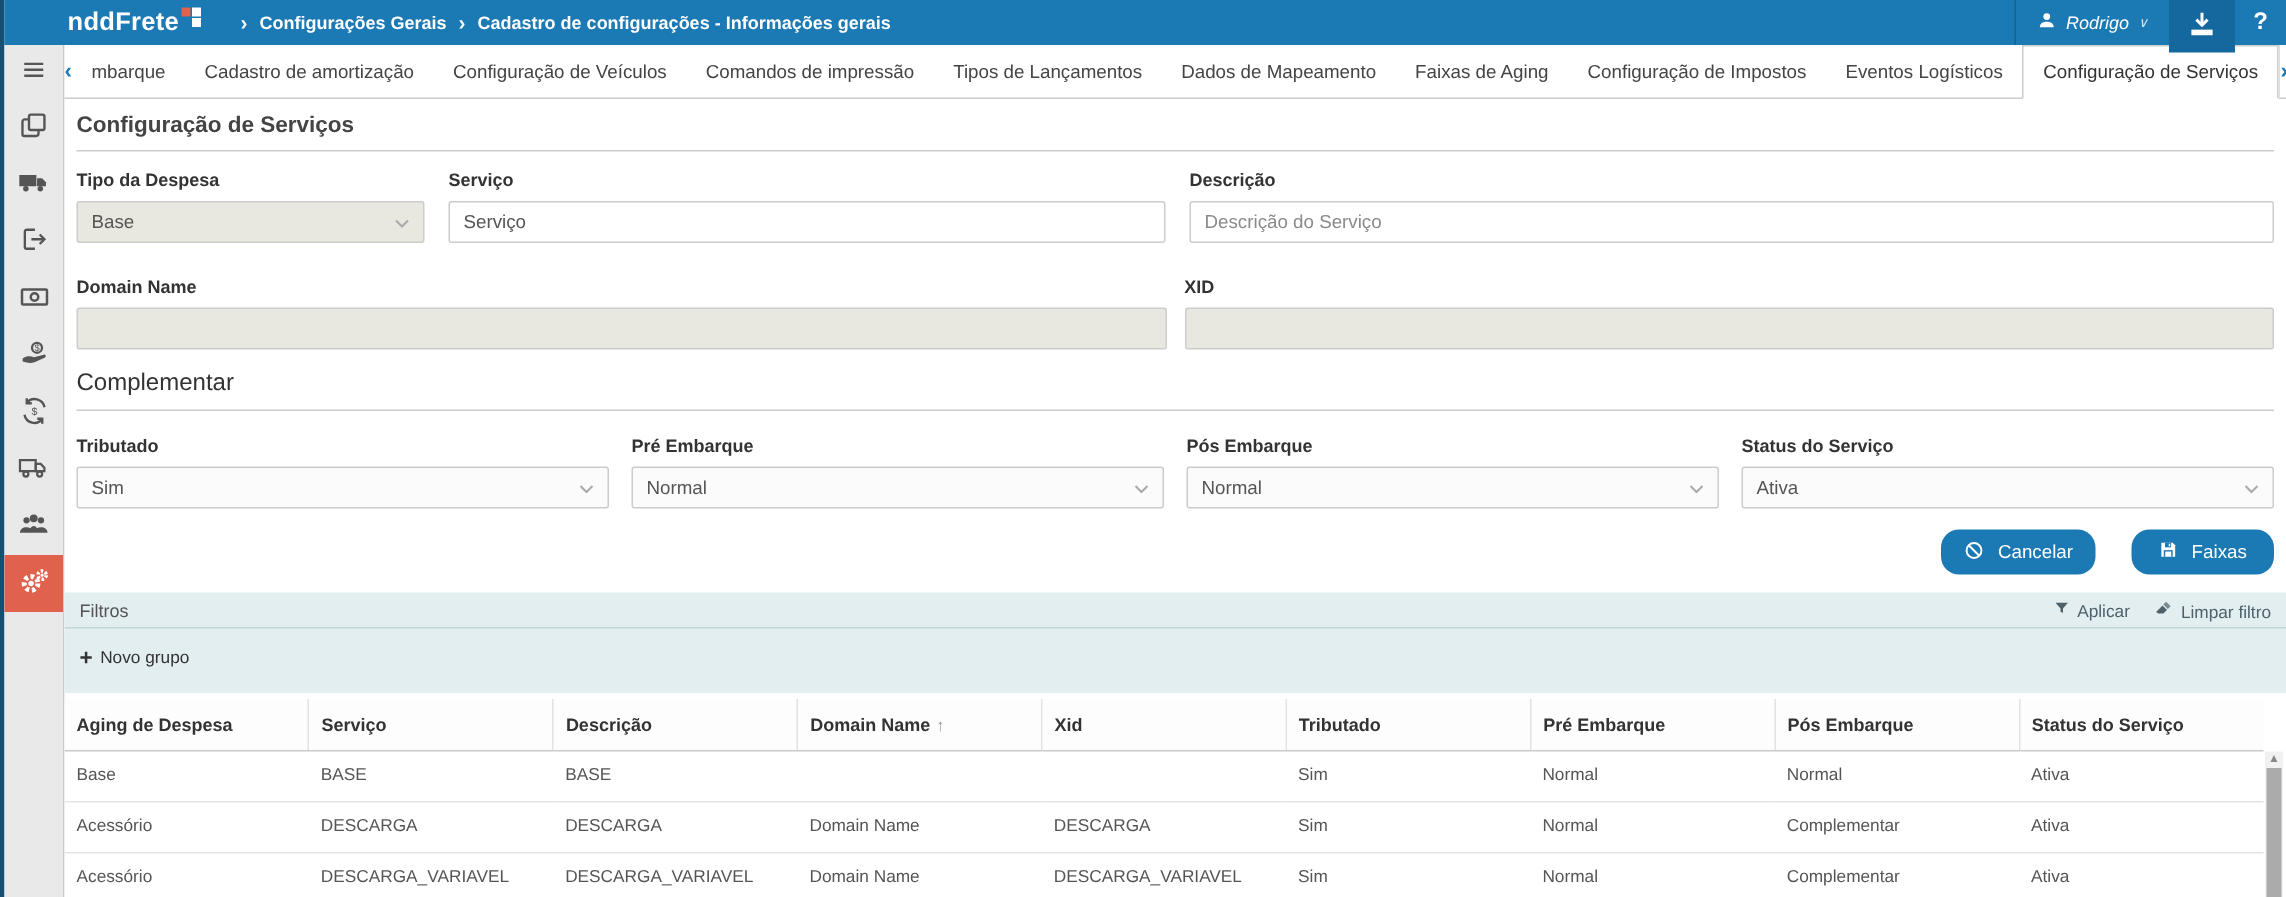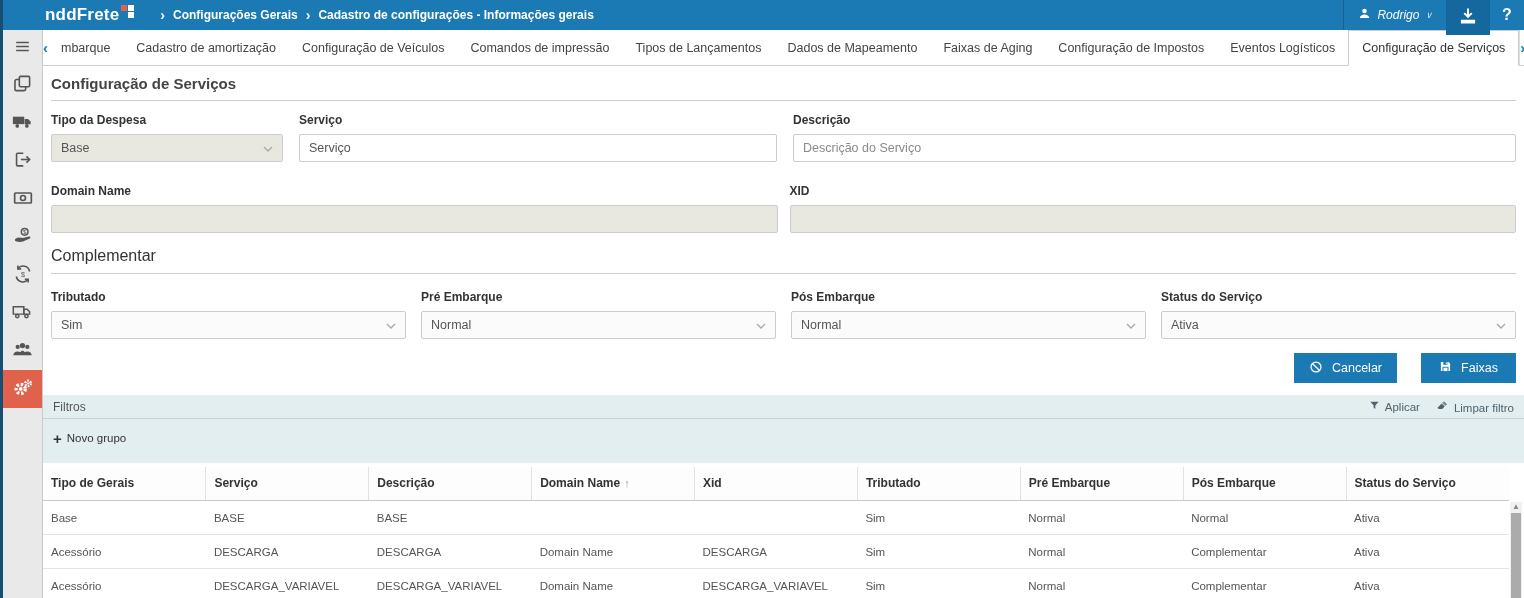--- a/index.html
+++ b/index.html
@@ -46,21 +46,21 @@
   .form-row2 { display:grid; grid-template-columns:1fr 1fr; column-gap:12px; margin-top:22px; }
   .form-row3 { display:grid; grid-template-columns:1fr 1fr 1fr 1fr; column-gap:15px; margin-top:16px; }
   .fld-label { font-weight:600; font-size:12px; color:#333; margin-bottom:7px; }
   .txt-input { width:100%; height:28px; border:1px solid #ccc; border-radius:2px; padding:0 9px; font-size:12.5px; color:#555; font-family:"Liberation Sans",sans-serif; background:#fff; }
   .txt-input::placeholder { color:#8a8a8a; opacity:1; }
   .txt-input:disabled { background:#e9e8e0; }
   .sel { height:28px; border:1px solid #ccc; border-radius:2px; background:#fbfbfb; display:flex; align-items:center; padding:0 9px; font-size:12.5px; color:#555; cursor:pointer; }
   .sel.disabled { background:#e9e8e0; cursor:default; }
   .sel .chev { margin-left:auto; }
   .buttons-row { display:flex; justify-content:flex-end; gap:24px; margin-top:14px; }
-  .btn { height:30px; min-width:95px; background:#1b79b3; border:none; border-radius:0; color:#fff; font-size:12.5px; font-family:"Liberation Sans",sans-serif; display:inline-flex; align-items:center; justify-content:center; gap:9px; padding:0 15px; cursor:pointer; }
+  .btn { height:30px; min-width:95px; background:#1b79b3; border:none; border-radius:12px; color:#fff; font-size:12.5px; font-family:"Liberation Sans",sans-serif; display:inline-flex; align-items:center; justify-content:center; gap:9px; padding:0 15px; cursor:pointer; }
 
   
   .filters { background:#e3eef0; margin-top:12px; }
   .filters-head { display:flex; align-items:center; padding:5px 10px; border-bottom:1px solid #c3d5d9; color:#555; font-size:12px; height:24px; }
   .filters-actions { margin-left:auto; display:flex; align-items:center; gap:16px; }
   .filter-link { display:flex; align-items:flex-end; gap:5px; color:#4d626b; font-size:11.5px; cursor:pointer; }
   .filters-body { padding:13px 10px 16px; }
   .new-group { display:inline-flex; align-items:center; gap:5px; font-size:11.5px; color:#333; cursor:pointer; }
   .new-group .plus { font-size:15px; font-weight:bold; line-height:11px; }
 
@@ -335,21 +335,21 @@
               <span class="plus">+</span>
               <span>Novo grupo</span>
             </span>
           </div>
         </div>
 
         <div class="table-wrap">
           <table>
             <thead>
               <tr>
-                <th><span>Tipo de Gerais</span></th>
+                <th><span>Aging de Despesa</span></th>
                 <th><span>Serviço</span></th>
                 <th><span>Descrição</span></th>
                 <th><span>Domain Name</span><span class="sort-arrow">↑</span></th>
                 <th><span>Xid</span></th>
                 <th><span>Tributado</span></th>
                 <th><span>Pré Embarque</span></th>
                 <th><span>Pós Embarque</span></th>
                 <th><span>Status do Serviço</span></th>
               </tr>
             </thead>

